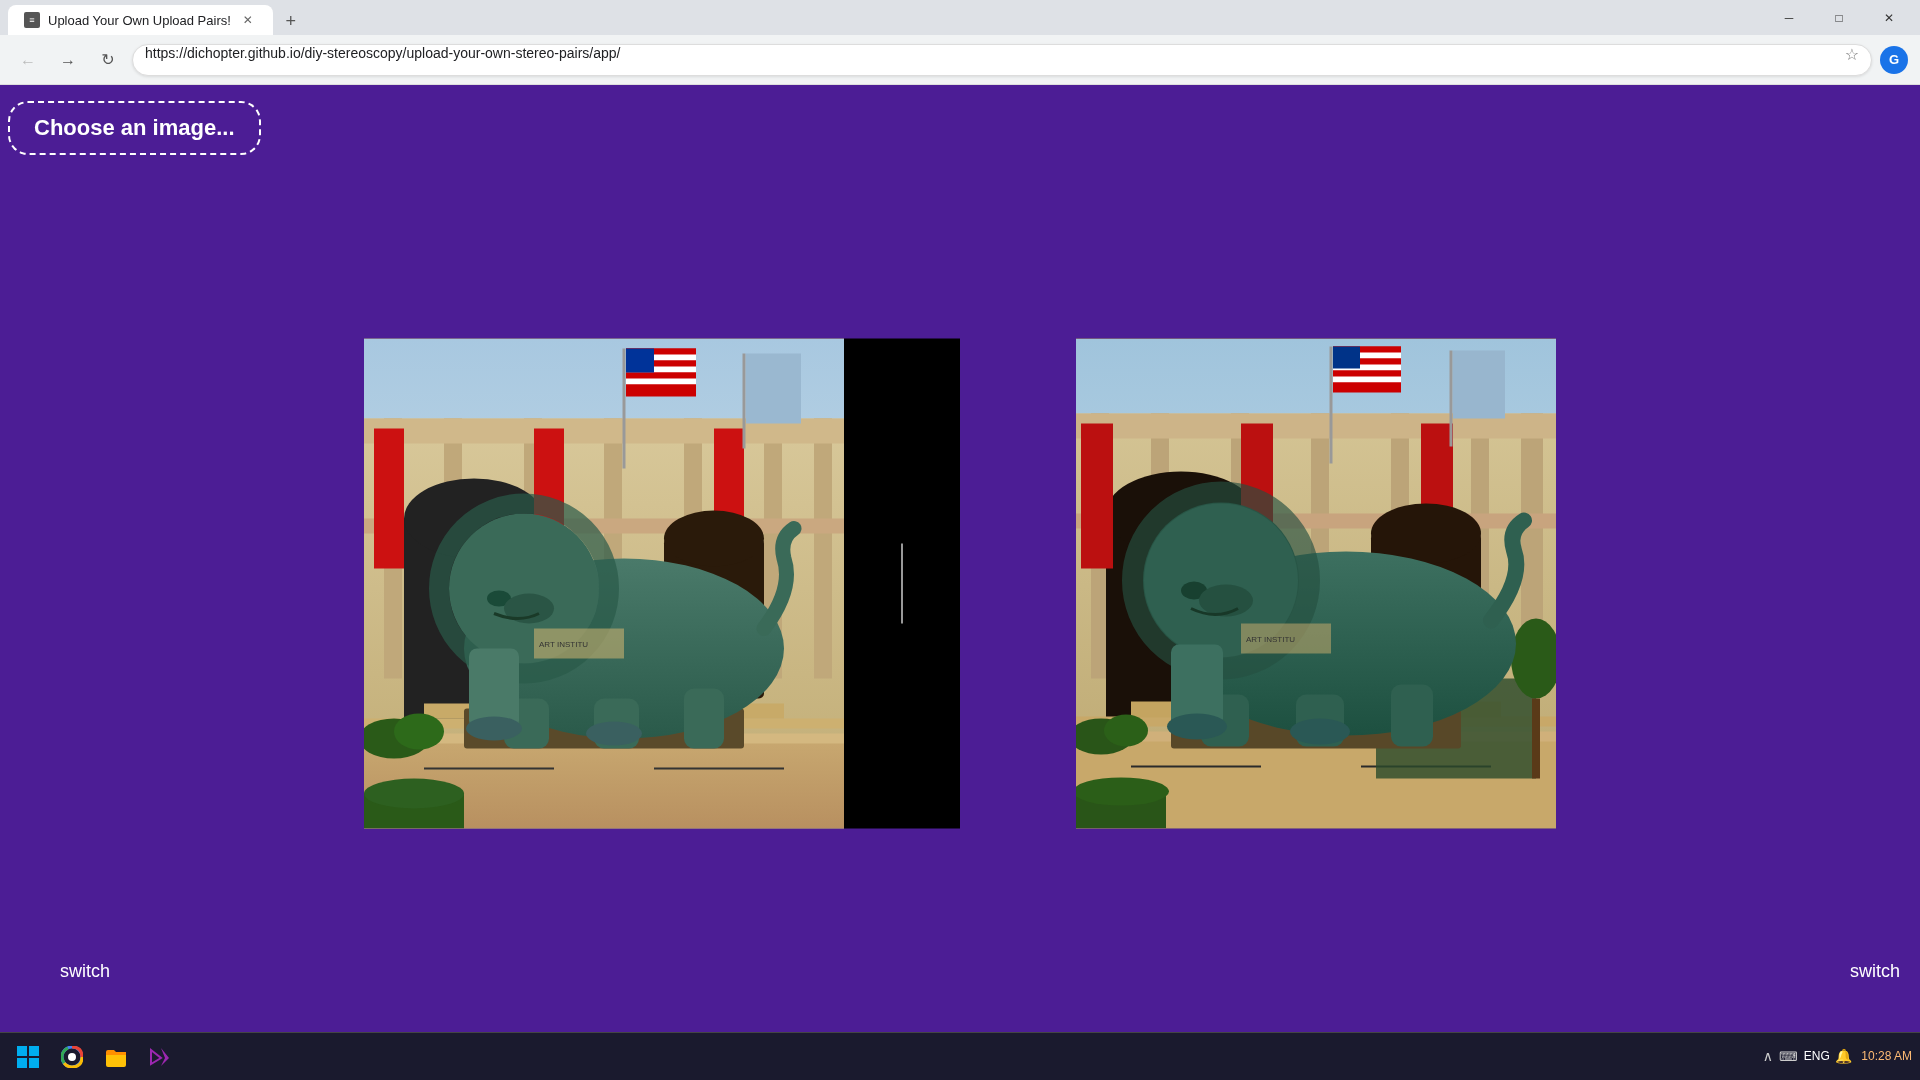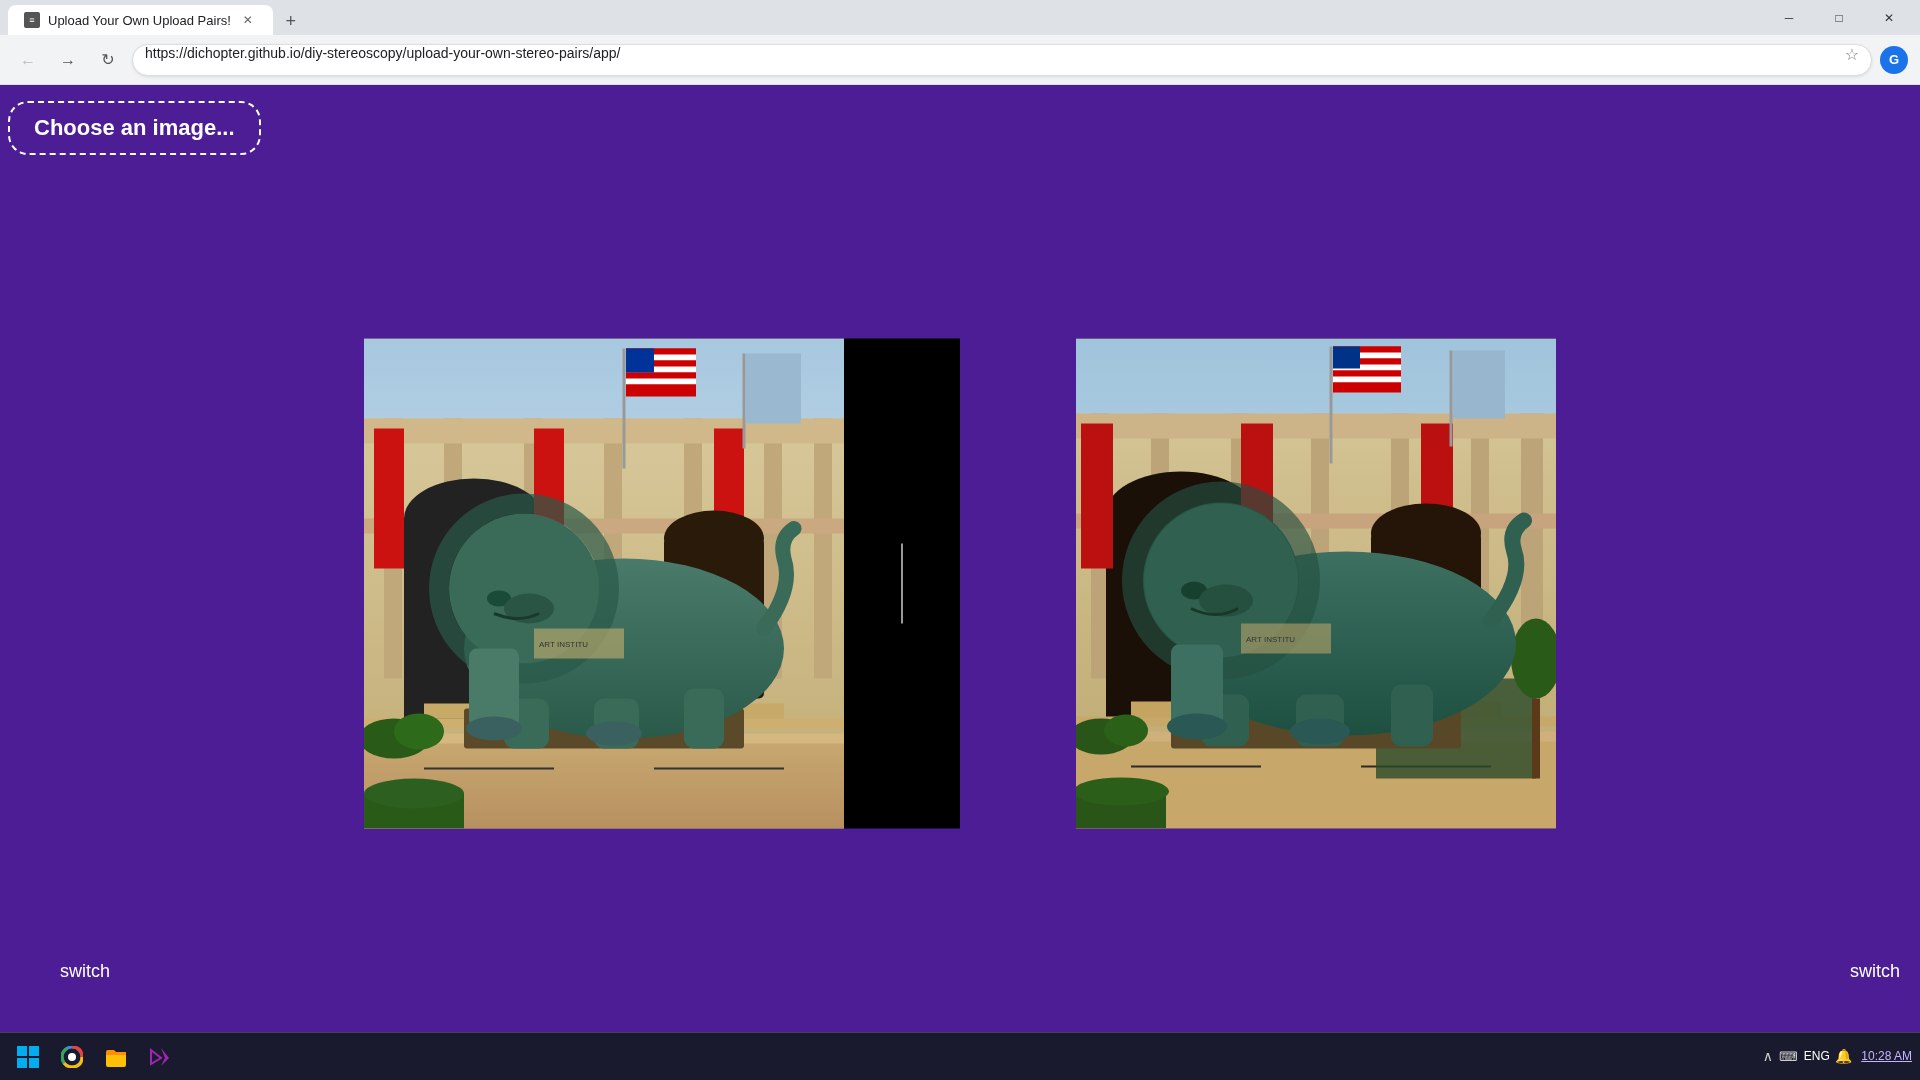--- a/index.html
+++ b/index.html
@@ -613,18 +613,18 @@
     </div>
 
     <div class="taskbar-right">
       <div class="sys-tray">
         <span style="color:#ccc; font-size:14px;">∧</span>
         <span style="color:#ccc; font-size:13px;">⌨</span>
         <span style="color:#fff; font-size:12px;">ENG</span>
         <span style="color:#ccc; font-size:14px;">🔔</span>
       </div>
       <div class="taskbar-time">
-        <div style="color:#c4b5fd; font-size:12px;text-decoration:underline;">10:28 AM</div>
+        <div style="color:#fdba74; font-size:12px;">10:28 AM</div>
       </div>
     </div>
   </div>
 
 </div>
 
 </body></html>

